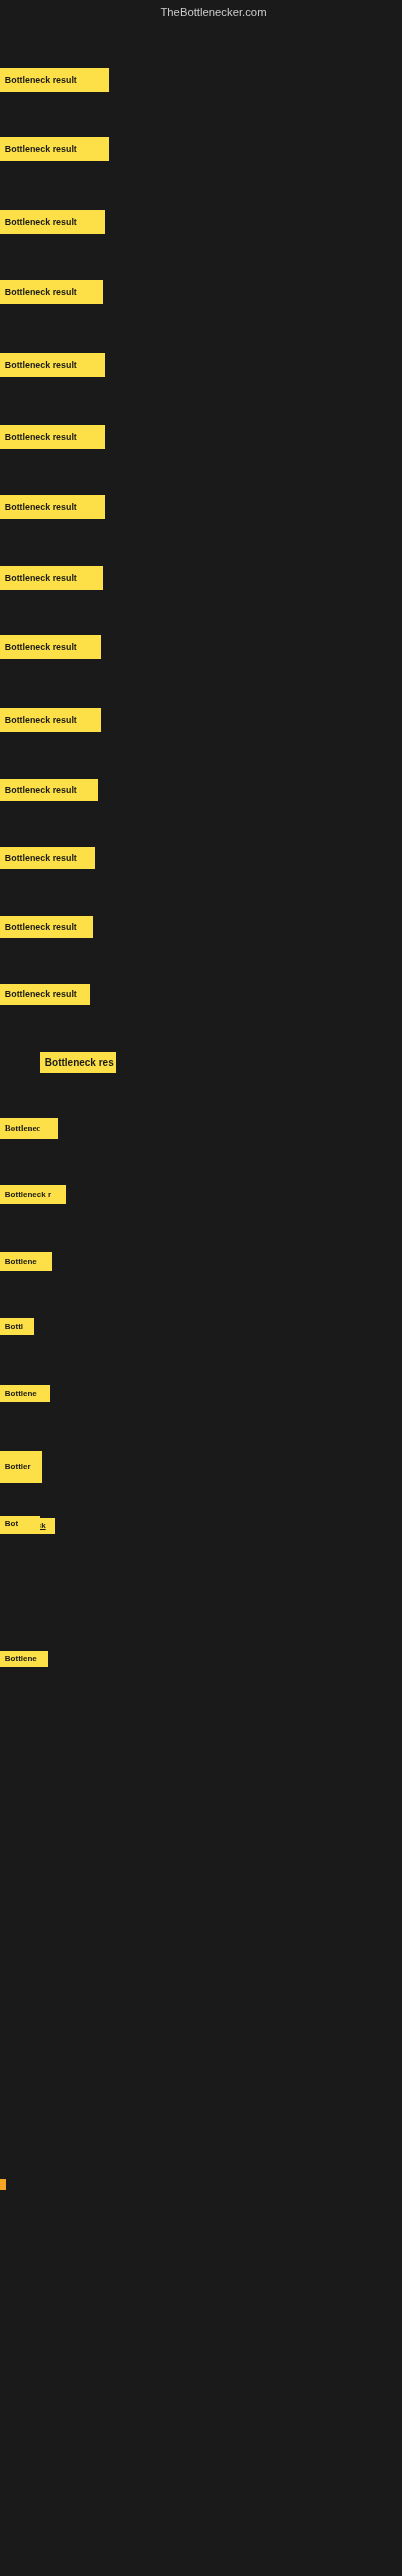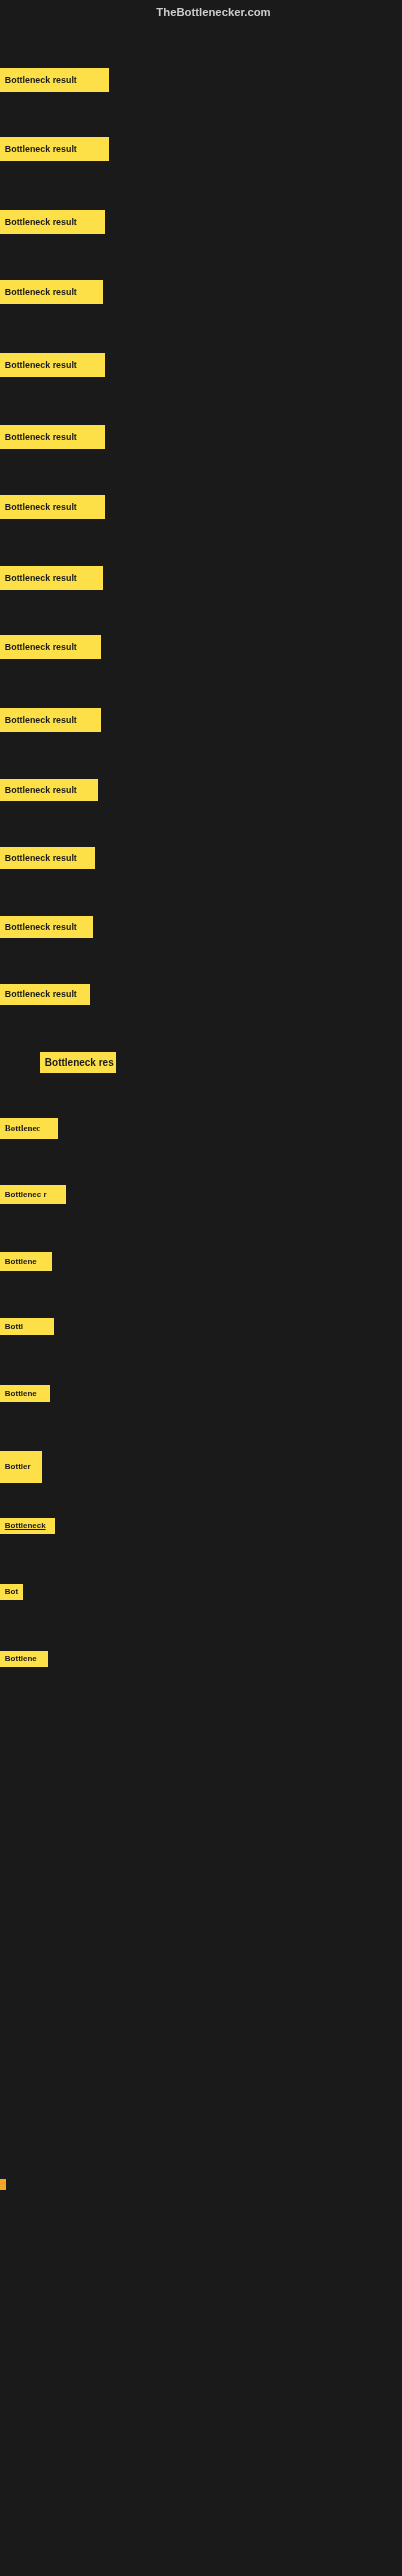--- a/index.html
+++ b/index.html
@@ -14,21 +14,21 @@
       background-color: #1a1a1a;
       font-family: Arial, sans-serif;
       position: relative;
     }
 
     .site-title {
       text-align: center;
       color: #cccccc;
       font-size: 11.3px;
       padding: 6.4px 0 3.2px 0;
-      font-weight: bold;
+      font-weight: normal;
       margin-left: 24px;
     }
 
     .bottleneck-item {
       position: absolute;
       left: 0;
       background-color: #fde047;
       color: #1a1a1a;
       font-size: 8.9px;
       font-weight: bold;
@@ -62,23 +62,23 @@
     <div class="bottleneck-item" style="top: 473px; width: 105px; height: 24px; font-size: 8.9px;">Bottleneck result</div>
     <div class="bottleneck-item" style="top: 544px; width: 103px; height: 24px; font-size: 8.9px;">Bottleneck result</div>
     <div class="bottleneck-item" style="top: 613px; width: 101px; height: 24px; font-size: 8.9px;">Bottleneck result</div>
     <div class="bottleneck-item" style="top: 686px; width: 101px; height: 24px; font-size: 8.9px;">Bottleneck result</div>
     <div class="bottleneck-item" style="top: 757px; width: 98px; height: 22.5px; font-size: 8.9px;">Bottleneck result</div>
     <div class="bottleneck-item" style="top: 825px; width: 95px; height: 22.5px; font-size: 8.9px;">Bottleneck result</div>
     <div class="bottleneck-item" style="top: 894px; width: 93px; height: 22.5px; font-size: 8.9px;">Bottleneck result</div>
     <div class="bottleneck-item" style="top: 962px; width: 90px; height: 21px; font-size: 8.9px;">Bottleneck result</div>
     <div class="bottleneck-item" style="top: 1030px; width: 76px; height: 21px; font-size: 10px; margin-left: 40px;">Bottleneck res</div>
     <div class="bottleneck-item" style="top: 1096px; width: 58px; height: 21px; font-size: 8.9px; font-family: Liberation Serif, serif;">Bottlenec</div>
-    <div class="bottleneck-item" style="top: 1163px; width: 66px; height: 19.3px; font-size: 8px;">Bottlenec r</div>
+    <div class="bottleneck-item" style="top: 1163px; width: 66px; height: 19.3px; font-size: 8px;">Bottleneck r</div>
     <div class="bottleneck-item" style="top: 1230px; width: 52px; height: 19.3px; font-size: 8px;">Bottlene</div>
-    <div class="bottleneck-item" style="top: 1296px; width: 54px; height: 17.7px; font-size: 8px;">Bottl</div>
+    <div class="bottleneck-item" style="top: 1296px; width: 34px; height: 17.7px; font-size: 8px;">Bottl</div>
     <div class="bottleneck-item" style="top: 1363px; width: 50px; height: 17.7px; font-size: 8px;">Bottlene</div>
     <div class="bottleneck-item" style="top: 1429px; width: 42px; height: 32px; font-size: 8px;">Bottler</div>
     <div class="bottleneck-item" style="top: 1496px; width: 55px; height: 16px; font-size: 8px; text-decoration: underline;">Bottleneck</div>
-    <div class="bottleneck-item" style="top: 1562px; width: 23px; height: 16px; font-size: 8px;">Bot</div>
+    <div class="bottleneck-item" style="top: 1494px; width: 40px; height: 16px; font-size: 8px;">Bot</div>
     <div class="bottleneck-item" style="top: 1629px; width: 48px; height: 16px; font-size: 8px;">Bottlene</div>
     <div class="small-bar" style="top: 2157px;"></div>
   </div>
 
 
 </body></html>

